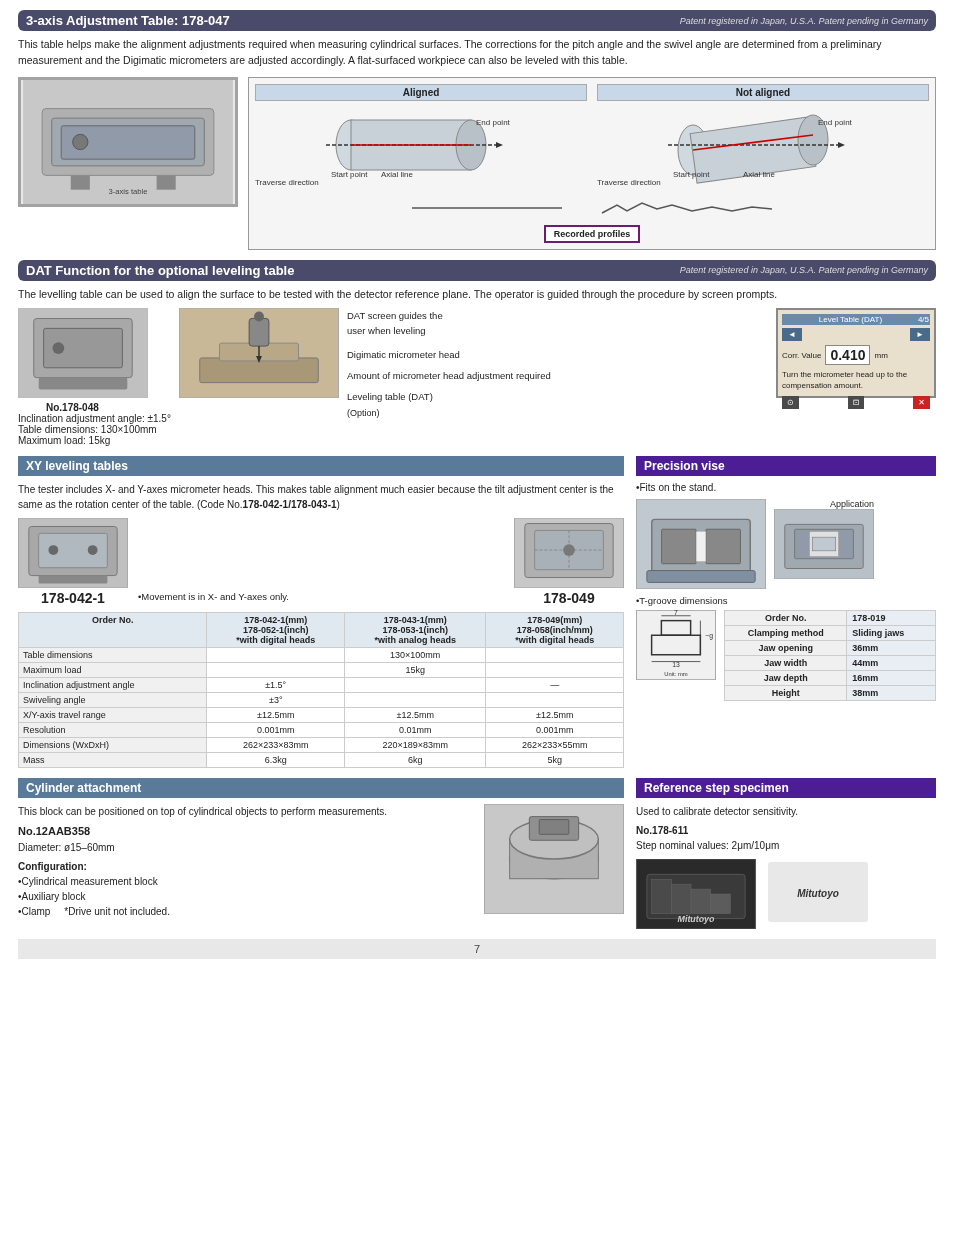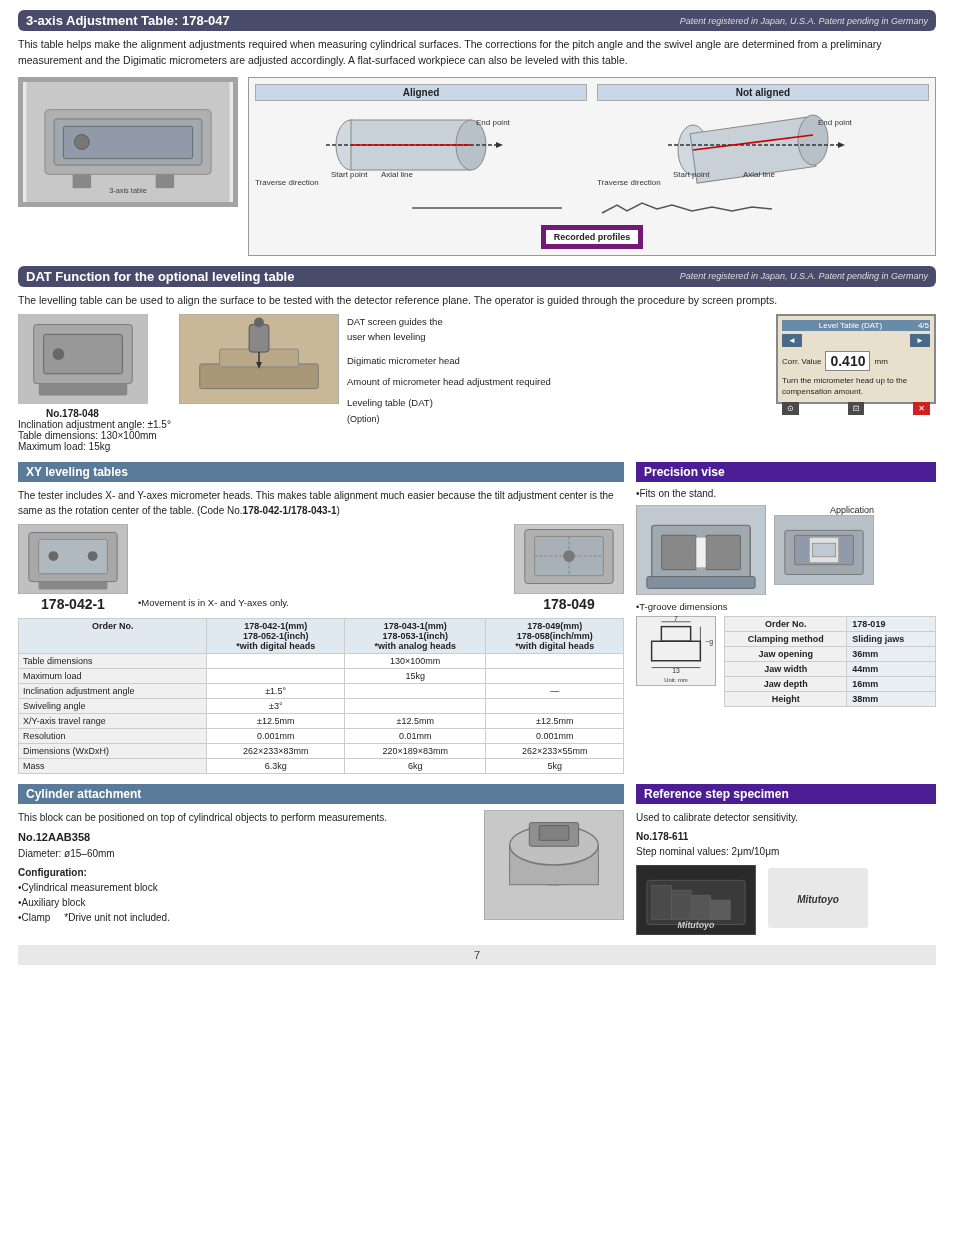--- a/index.html
+++ b/index.html
@@ -48,21 +48,21 @@
       line-height: 1.5;
       margin-bottom: 8px;
     }
     .section-3axis .content-row {
       display: flex;
       gap: 10px;
       align-items: flex-start;
     }
     .photo-box {
       background: #e8e8e8;
-      border: 5px solid #a3a3a3;
+      border: 3px solid #a3a3a3;
       width: 220px;
       height: 130px;
       display: flex;
       align-items: flex-start;
       justify-content: center;
       flex-shrink: 0;
     }
     .photo-box svg, .photo-placeholder {
       width: 100%;
       height: 100%;
@@ -92,21 +92,21 @@
       padding: 2px 4px;
       margin-bottom: 4px;
     }
 
     .recorded-profiles {
       margin-top: 4px;
       text-align: center;
     }
     .recorded-box {
       display: inline-block;
-      border: 5px solid #701a75;
+      border: 2px solid #701a75;
       background: #fff;
       padding: 2px 8px;
       font-size: 9px;
       font-weight: bold;
     }
 
     
     .section-dat {
       margin-bottom: 10px;
     }

